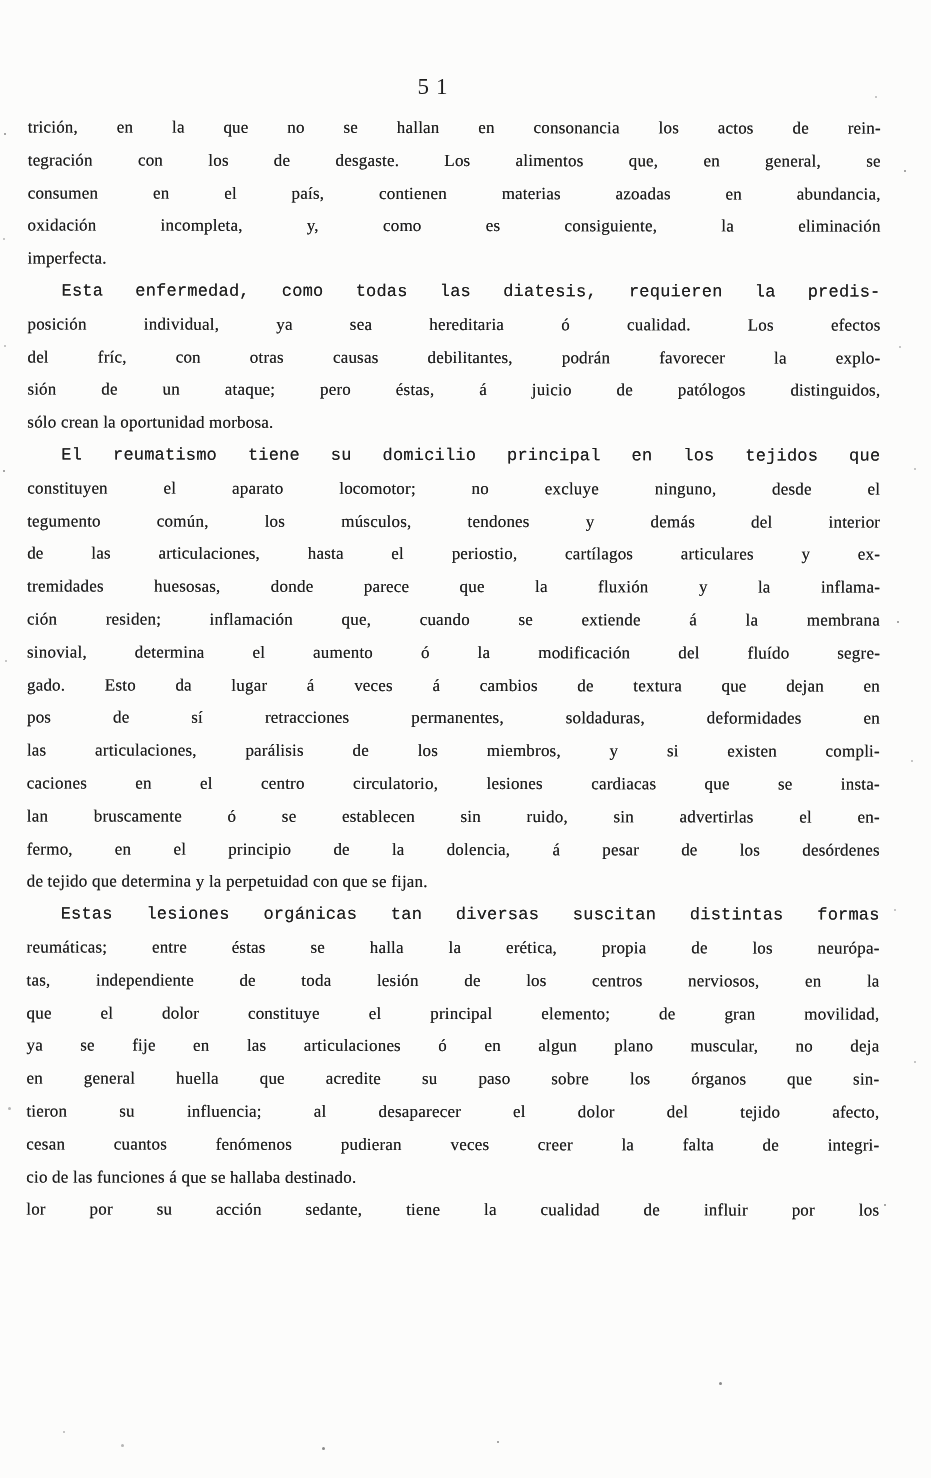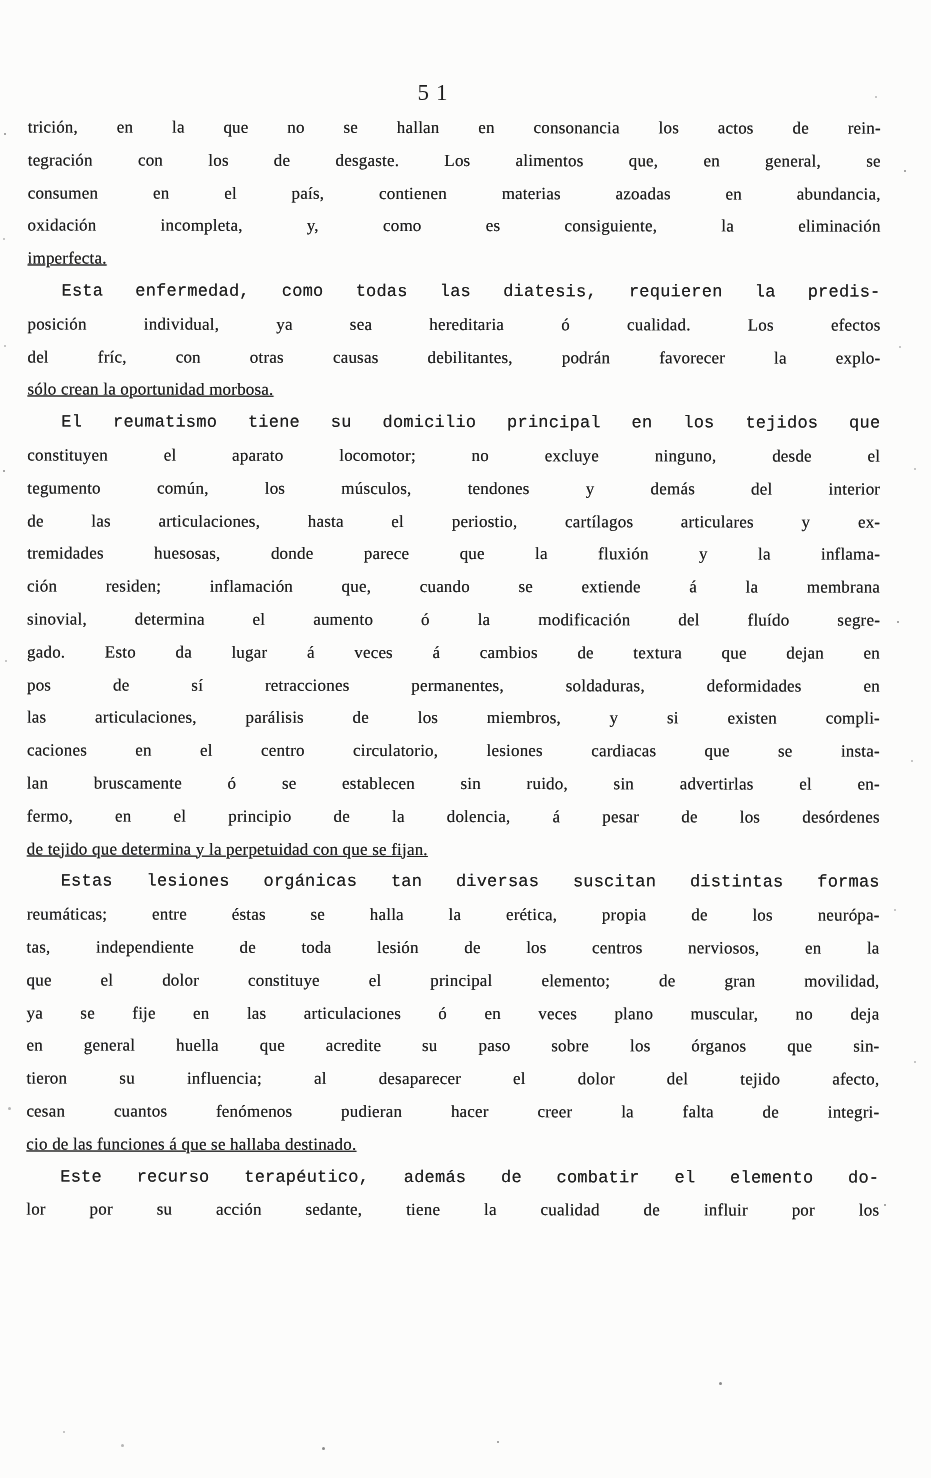--- a/index.html
+++ b/index.html
@@ -18,21 +18,20 @@
   }
   .page-number {
     position: absolute;
     top: 74px;
     left: 0;
     width: 872px;
     text-align: center;
     font-size: 23px;
     letter-spacing: 7px;
     color: var(--ink, #1e1e1e);
-    margin-top: 6px;
   }
   .text-block {
     position: absolute;
     top: 112px;
     left: 27px;
     width: 853px;
     transform: rotate(0.08deg);
   }
   .paragraph {
     margin: 0;
@@ -48,21 +47,20 @@
     
     text-shadow: 0 0 0.45px rgba(20, 20, 20, 0.75);
     letter-spacing: 0.2px;
   }
   .line.indent {
     text-indent: 34px;
     font-family: Liberation Mono, monospace;
   }
   .line.para-last {
     text-align-last: left;
-    text-decoration: underline;
   }
   .speckle {
     position: absolute;
     border-radius: 50%;
     background: #8a8a8a;
   }
   .speckle.s2 { width: 2px; height: 2px; }
   .speckle.s3 { width: 3px; height: 3px; }
   .speckle.faint { background: #b5b5b5; }
 </style>
@@ -78,20 +76,21 @@
         <div class="line">trición, en la que no se hallan en consonancia los actos de rein-</div>
         <div class="line">tegración con los de desgaste. Los alimentos que, en general, se</div>
         <div class="line">consumen en el país, contienen materias azoadas en abundancia,</div>
         <div class="line">oxidación incompleta, y, como es consiguiente, la eliminación</div>
         <div class="line para-last">imperfecta.</div>
       </div>
       <div class="paragraph">
         <div class="line indent">Esta enfermedad, como todas las diatesis, requieren la predis-</div>
         <div class="line">posición individual, ya sea hereditaria ó cualidad. Los efectos</div>
         <div class="line">del fríc, con otras causas debilitantes, podrán favorecer la explo-</div>
+        <div class="line">sión de un ataque; pero éstas, á juicio de patólogos distinguidos,</div>
         <div class="line para-last">sólo crean la oportunidad morbosa.</div>
       </div>
       <div class="paragraph">
         <div class="line indent">El reumatismo tiene su domicilio principal en los tejidos que</div>
         <div class="line">constituyen el aparato locomotor; no excluye ninguno, desde el</div>
         <div class="line">tegumento común, los músculos, tendones y demás del interior</div>
         <div class="line">de las articulaciones, hasta el periostio, cartílagos articulares y ex-</div>
         <div class="line">tremidades huesosas, donde parece que la fluxión y la inflama-</div>
         <div class="line">ción residen; inflamación que, cuando se extiende á la membrana</div>
         <div class="line">sinovial, determina el aumento ó la modificación del fluído segre-</div>
@@ -101,28 +100,27 @@
         <div class="line">caciones en el centro circulatorio, lesiones cardiacas que se insta-</div>
         <div class="line">lan bruscamente ó se establecen sin ruido, sin advertirlas el en-</div>
         <div class="line">fermo, en el principio de la dolencia, á pesar de los desórdenes</div>
         <div class="line para-last">de tejido que determina y la perpetuidad con que se fijan.</div>
       </div>
       <div class="paragraph">
         <div class="line indent">Estas lesiones orgánicas tan diversas suscitan distintas formas</div>
         <div class="line">reumáticas; entre éstas se halla la erética, propia de los neurópa-</div>
         <div class="line">tas, independiente de toda lesión de los centros nerviosos, en la</div>
         <div class="line">que el dolor constituye el principal elemento; de gran movilidad,</div>
-        <div class="line">ya se fije en las articulaciones ó en veces plano muscular, no deja</div>
+        <div class="line">ya se fije en las articulaciones ó en algun plano muscular, no deja</div>
         <div class="line">en general huella que acredite su paso sobre los órganos que sin-</div>
         <div class="line">tieron su influencia; al desaparecer el dolor del tejido afecto,</div>
-        <div class="line">cesan cuantos fenómenos pudieran hacer creer la falta de integri-</div>
+        <div class="line">cesan cuantos fenómenos pudieran veces creer la falta de integri-</div>
         <div class="line para-last">cio de las funciones á que se hallaba destinado.</div>
       </div>
       <div class="paragraph">
-        <div class="line indent">Este recurso terapéutico, además de combatir el elemento do-</div>
         <div class="line">lor por su acción sedante, tiene la cualidad de influir por los</div>
       </div>
     </div>
 
   <div>
     <div class="speckle s2" style="left:4px;   top:133px;"></div>
     <div class="speckle s2 faint" style="left:3px;   top:238px;"></div>
     <div class="speckle s2 faint" style="left:4px;   top:345px;"></div>
     <div class="speckle s2" style="left:3px;   top:470px;"></div>
     <div class="speckle s2 faint" style="left:5px;   top:660px;"></div>

